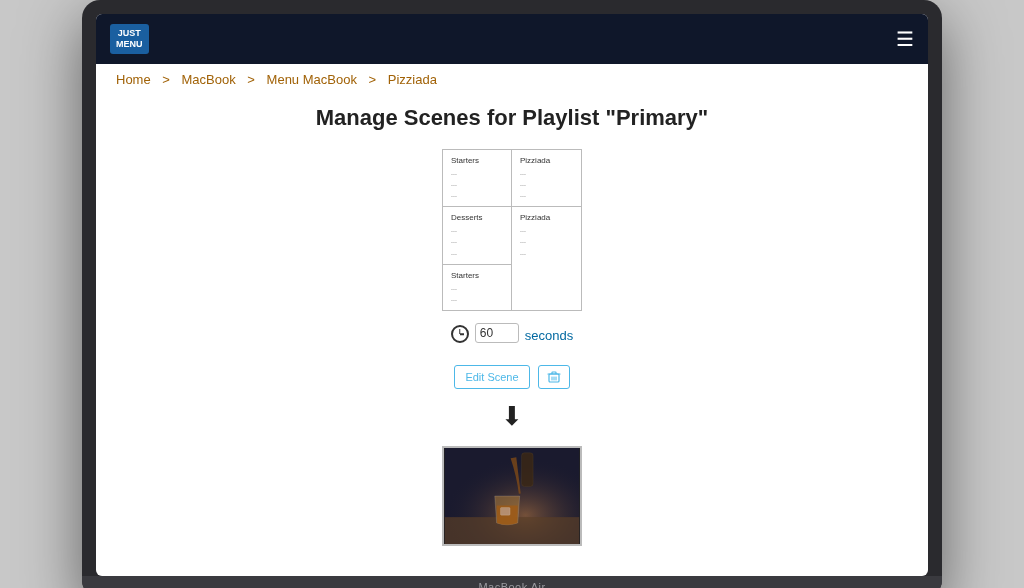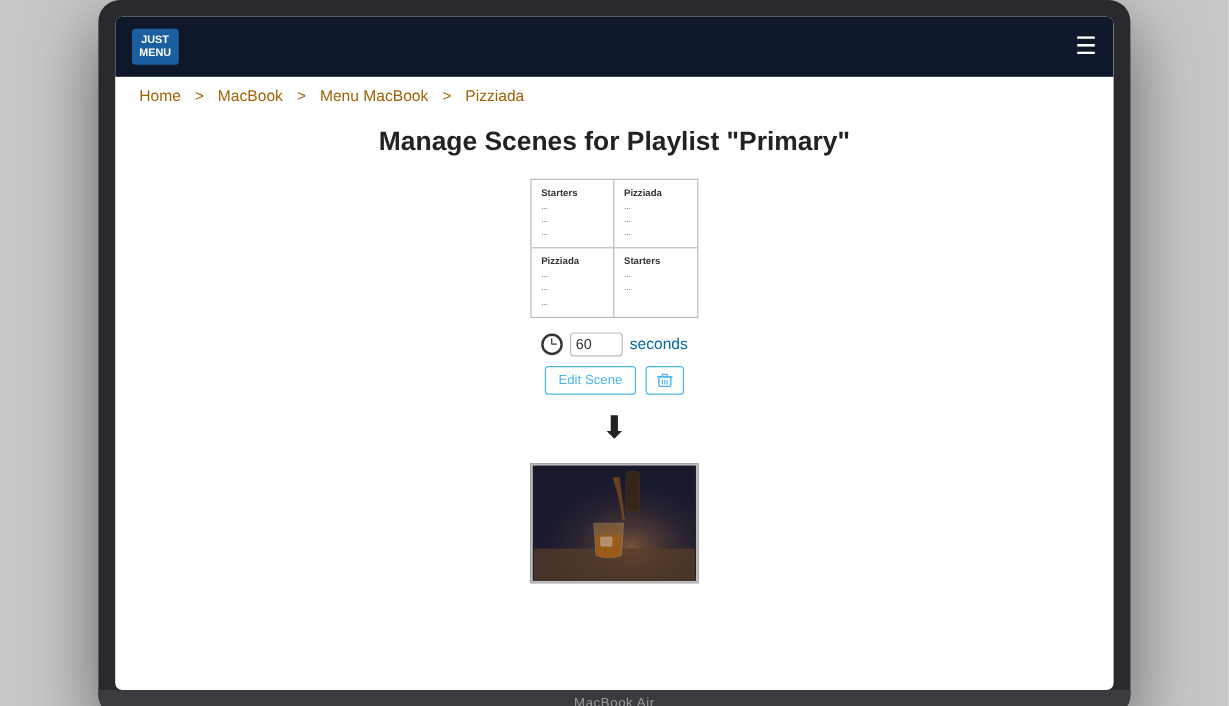--- a/index.html
+++ b/index.html
@@ -119,38 +119,38 @@
     .scene-cell:nth-child(2n) {
       border-right: none;
     }
 
     .scene-cell:nth-last-child(-n+2) {
       border-bottom: none;
     }
 
     .scene-cell-title {
       font-size: 8px;
-      font-weight: 700;
+      font-weight: 400;
       color: #333;
       margin-bottom: 2px;
     }
 
     .scene-cell-dots {
       font-size: 7px;
       color: #666;
       line-height: 1.6;
     }
 
     
     .timer-row {
       display: flex;
-      align-items: center;
+      align-items: flex-end;
       justify-content: center;
       gap: 6px;
-      margin: 12px 0 8px;
+      margin: 12px 0 22px;
     }
 
     .clock-icon {
       width: 18px;
       height: 18px;
       border: 2px solid #333;
       border-radius: 50%;
       display: flex;
       align-items: center;
       justify-content: center;
@@ -291,20 +291,28 @@
 
           <div class="scene-cell">
             <div class="scene-cell-title">Pizziada</div>
             <div class="scene-cell-dots">
               <div>...</div>
               <div>...</div>
               <div>...</div>
             </div>
           </div>
 
+          <div class="scene-cell">
+            <div class="scene-cell-title">Desserts</div>
+            <div class="scene-cell-dots">
+              <div>...</div>
+              <div>...</div>
+              <div>...</div>
+            </div>
+          </div>
 
           <div class="scene-cell">
             <div class="scene-cell-title">Pizziada</div>
             <div class="scene-cell-dots">
               <div>...</div>
               <div>...</div>
               <div>...</div>
             </div>
           </div>
 

